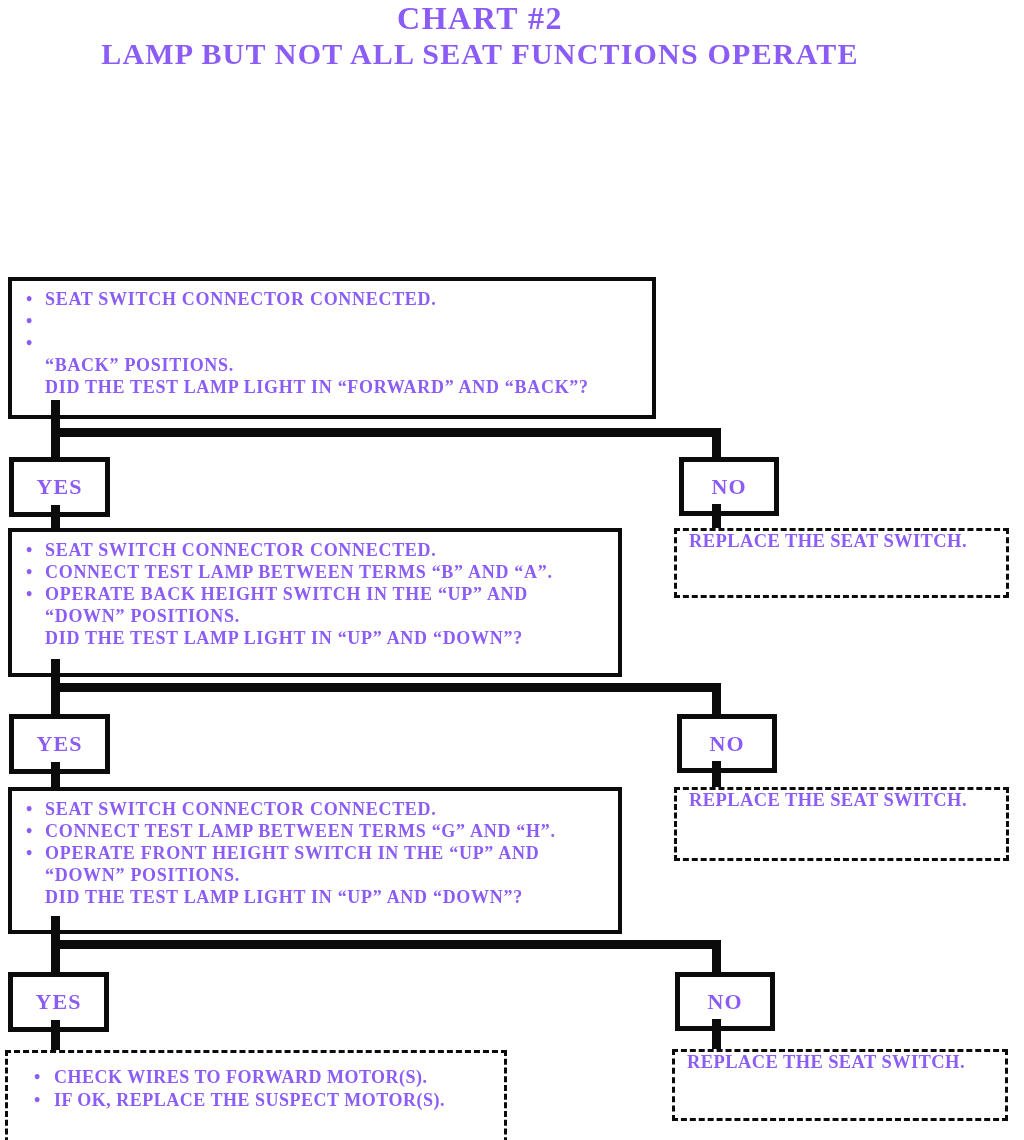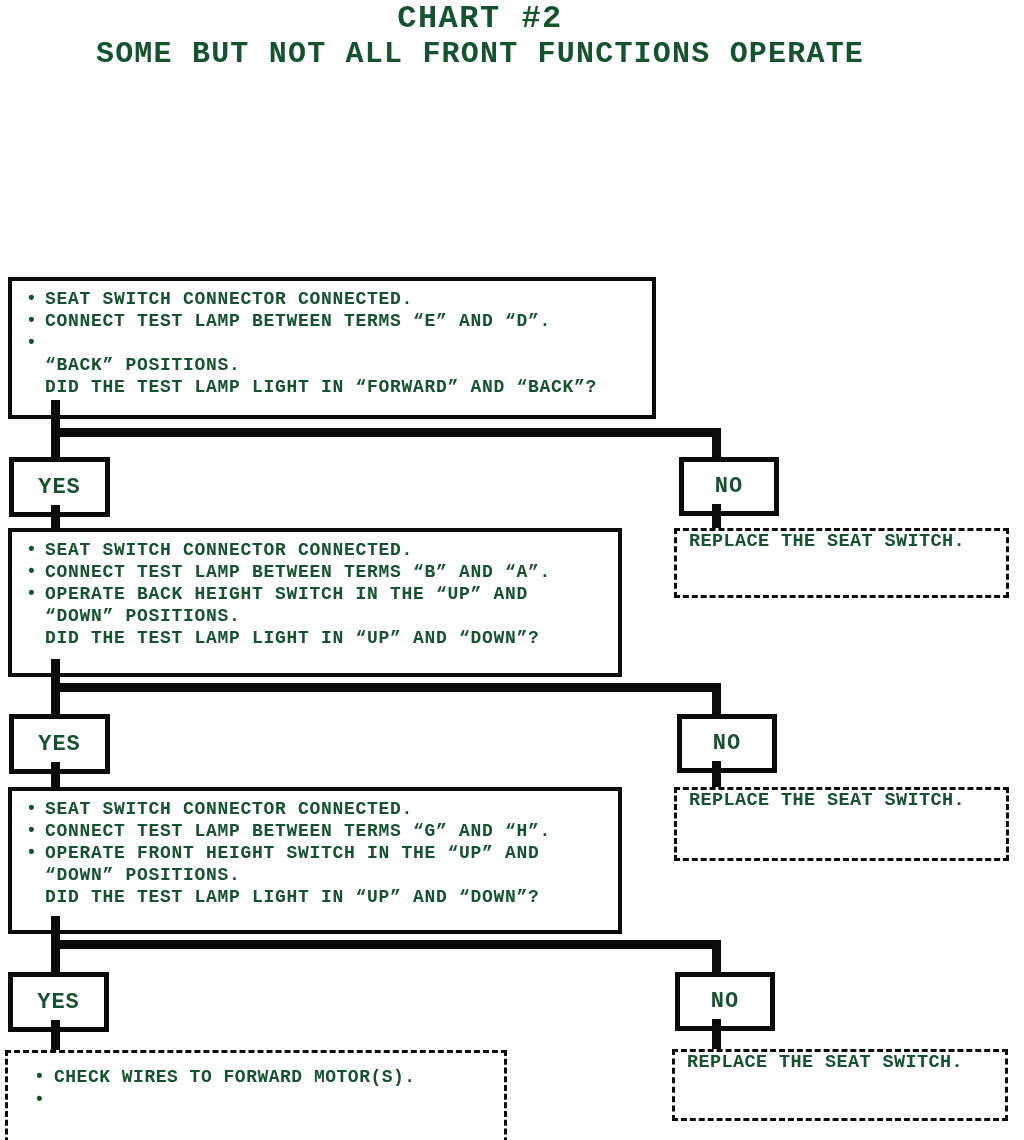--- a/index.html
+++ b/index.html
@@ -1,18 +1,18 @@
 <!DOCTYPE html>
 <html><head>
 <meta charset="utf-8">
 <style>
   html,body{margin:0;padding:0;background:#ffffff}
   .page{
     position:relative;width:1024px;height:1140px;background:#ffffff;
-    font-family:Liberation Mono, monospace;font-weight:bold;color:#14532d;
+    font-family:Liberation Serif, serif;font-weight:bold;color:#8b5cf6;
     overflow:hidden;
   }
   .titlewrap{position:absolute;left:0;top:8;width:960px;text-align:center;line-height:1.16}
   .title-main{font-size:32px;letter-spacing:1.5px}
   .title-sub{font-size:30px;letter-spacing:1.2px}
 
   .qbox{
     position:absolute;border:4px solid #0b0b0b;background:#ffffff;
     padding:7px 4px 0 14px;font-size:18px;line-height:22px;letter-spacing:.7px;
   }
@@ -39,31 +39,30 @@
 
   .conn{position:absolute;background:#0b0b0b}
 </style>
 </head>
 <body>
 
 <div class="page">
 
   <div class="titlewrap">
     <div class="title-main">CHART #2</div>
-    <div class="title-sub">SOME BUT NOT ALL FRONT FUNCTIONS OPERATE</div>
+    <div class="title-sub">LAMP BUT NOT ALL SEAT FUNCTIONS OPERATE</div>
   </div>
 
   <div class="qbox" style="left:8px;top:277px;width:622px;height:127px">
     <div class="line">
         <span class="bullet">•</span>
         <span>SEAT SWITCH CONNECTOR CONNECTED.</span>
       </div>
     <div class="line">
         <span class="bullet">•</span>
-        <span>CONNECT TEST LAMP BETWEEN TERMS “E” AND “D”.</span>
       </div>
     <div class="line">
         <span class="bullet">•</span>
       </div>
     <div class="line cont">
         <span>“BACK” POSITIONS.</span>
       </div>
     <div class="line cont">
         <span>DID THE TEST LAMP LIGHT IN “FORWARD” AND “BACK”?</span>
       </div>
@@ -165,16 +164,17 @@
       <span>REPLACE THE SEAT SWITCH.</span>
     </div>
 
   <div class="outcome final" style="left:5px;top:1050px;width:466px;height:83px">
     <div class="line">
         <span class="bullet">•</span>
         <span>CHECK WIRES TO FORWARD MOTOR(S).</span>
       </div>
     <div class="line">
         <span class="bullet">•</span>
+        <span>IF OK, REPLACE THE SUSPECT MOTOR(S).</span>
       </div>
   </div>
 
 </div>
 
 </body></html>

